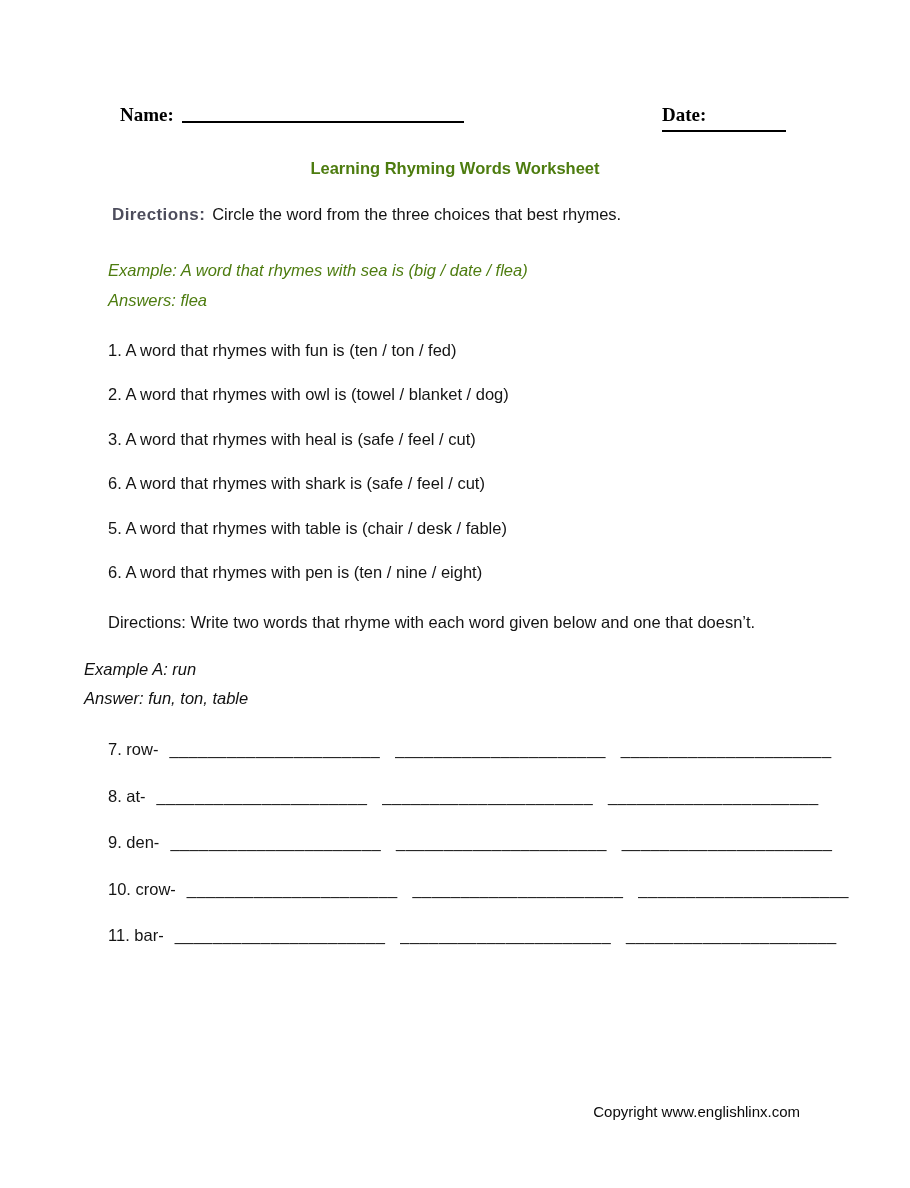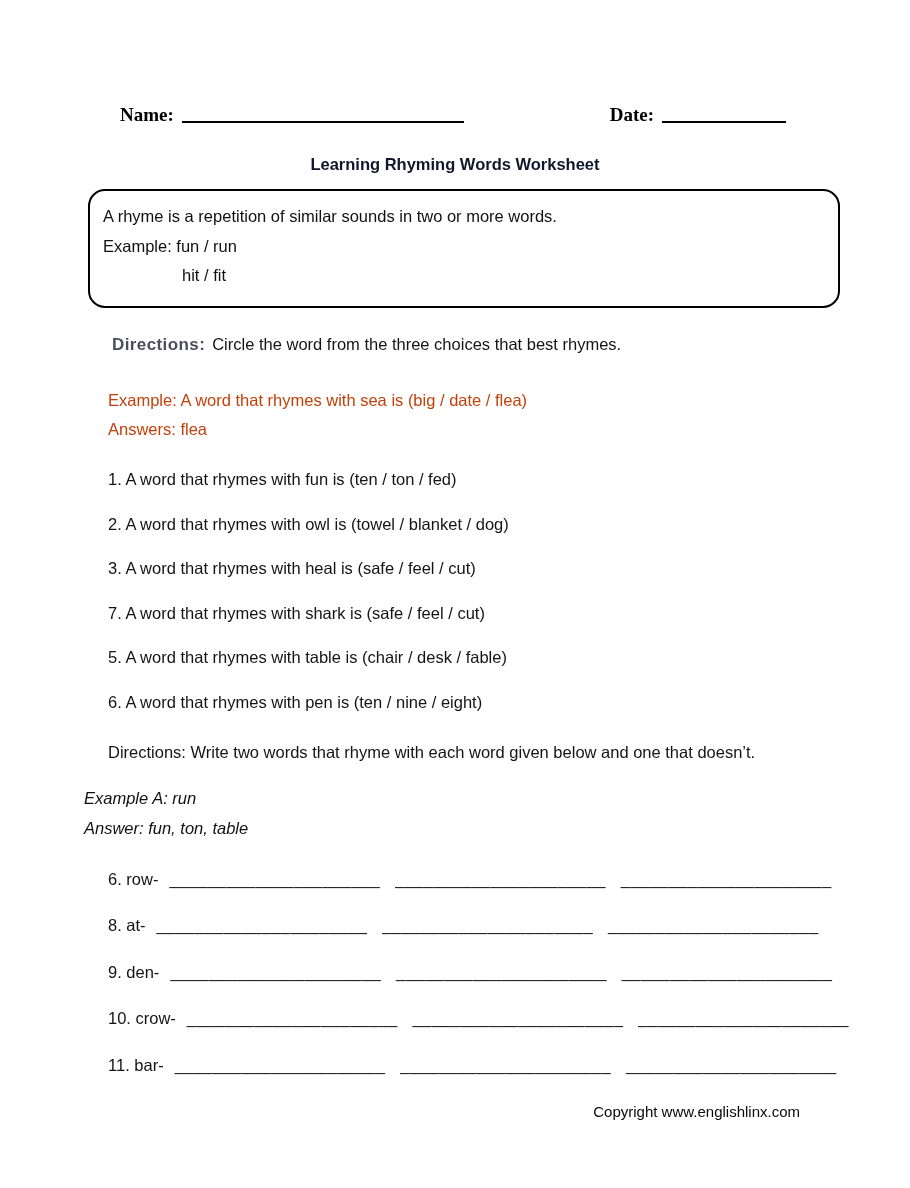--- a/index.html
+++ b/index.html
@@ -21,39 +21,39 @@
     align-items: baseline;
     padding-top: 104px;
     margin-left: 120px;
     margin-right: 124px;
     font-family: "Liberation Serif", serif;
     font-weight: bold;
     font-size: 19px;
     color: #000;
   }
   .name-group, .date-group { display: flex; align-items: baseline; }
-  .date-group { margin-left: auto; }
+  .date-group { margin-left: auto; flex-direction: column; }
   .write-line {
     display: inline-block;
     border-bottom: 2px solid #000;
     height: 4px;
     position: relative;
     top: 2px;
     margin-left: 8px;
   }
   .name-line { width: 282px; }
   .date-line { width: 124px; }
 
   
   .title {
     margin: 29px 0 0 0;
     text-align: center;
     font-size: 16.5px;
     font-weight: bold;
-    color: #0f172a;
+    color: #4d7c0f;
   }
 
   
   .info-box {
     margin: 15px 70px 0 88px;
     border: 2px solid #000;
     border-radius: 17px;
     padding: 11px 16px 15px 13px;
     line-height: 29.5px;
     color: #111;
@@ -69,22 +69,23 @@
     color: #4d4d5c;
     font-weight: bold;
     letter-spacing: 0.4px;
     font-size: 17px;
     margin-right: 7px;
   }
 
   
   .example-block {
     margin: 31px 0 0 108px;
+    font-style: italic;
     line-height: 29.5px;
-    color: #c2410c;
+    color: #4d7c0f;
   }
 
   
   .questions { margin-left: 108px; margin-top: 9px; }
   .question-row { margin-top: 24.5px; line-height: 20px; }
 
   
   .directions2 {
     margin: 26px 0 8px 108px;
     width: 648px;
@@ -125,54 +126,49 @@
       <span class="write-line name-line"></span>
     </div>
     <div class="date-group">
       <span>Date:</span>
       <span class="write-line date-line"></span>
     </div>
   </div>
 
   <div class="title">Learning Rhyming Words Worksheet</div>
 
-  <div class="info-box">
-    <div>A rhyme is a repetition of similar sounds in two or more words.</div>
-    <div>Example: fun / run</div>
-    <div class="hit-line">hit / fit</div>
-  </div>
 
   <div class="directions-row">
     <span class="dir-label">Directions:</span><span>Circle the word from the three choices that best rhymes.</span>
   </div>
 
   <div class="example-block">
     <div>Example: A word that rhymes with sea is (big / date / flea)</div>
     <div>Answers: flea</div>
   </div>
 
   <div class="questions">
     <div class="question-row">1. A word that rhymes with fun is (ten / ton / fed)</div>
     <div class="question-row">2. A word that rhymes with owl is (towel / blanket / dog)</div>
     <div class="question-row">3. A word that rhymes with heal is (safe / feel / cut)</div>
-    <div class="question-row">7. A word that rhymes with shark is (safe / feel / cut)</div>
+    <div class="question-row">6. A word that rhymes with shark is (safe / feel / cut)</div>
     <div class="question-row">5. A word that rhymes with table is (chair / desk / fable)</div>
     <div class="question-row">6. A word that rhymes with pen is (ten / nine / eight)</div>
   </div>
 
   <div class="directions2">Directions: Write two words that rhyme with each word given below and one that doesn’t.</div>
 
   <div class="example-block2">
     <div>Example A: run</div>
     <div>Answer: fun, ton, table</div>
   </div>
 
   <div class="fill-rows">
     <div class="fill-row">
-      <span class="fill-label">6. row-</span><span class="blank">______________________</span><span class="blank">______________________</span><span class="blank">______________________</span>
+      <span class="fill-label">7. row-</span><span class="blank">______________________</span><span class="blank">______________________</span><span class="blank">______________________</span>
     </div>
     <div class="fill-row">
       <span class="fill-label">8. at-</span><span class="blank">______________________</span><span class="blank">______________________</span><span class="blank">______________________</span>
     </div>
     <div class="fill-row">
       <span class="fill-label">9. den-</span><span class="blank">______________________</span><span class="blank">______________________</span><span class="blank">______________________</span>
     </div>
     <div class="fill-row">
       <span class="fill-label">10. crow-</span><span class="blank">______________________</span><span class="blank">______________________</span><span class="blank">______________________</span>
     </div>

